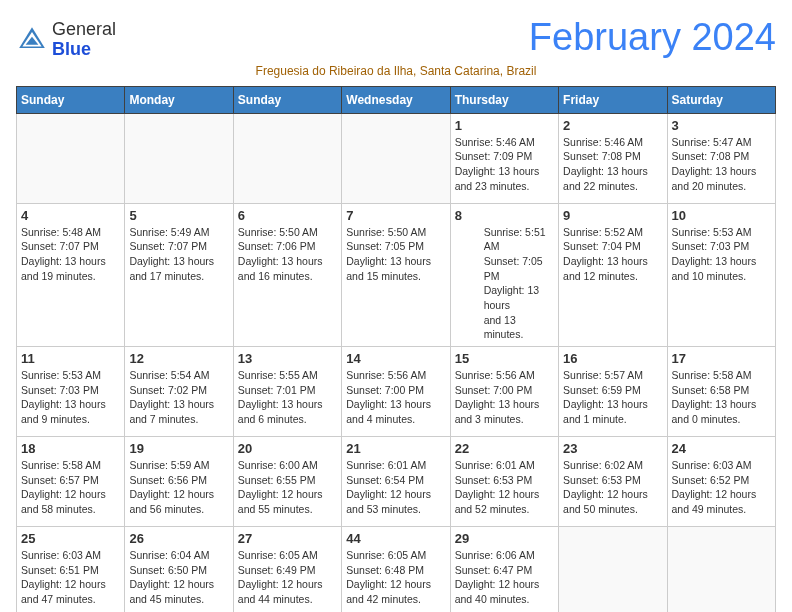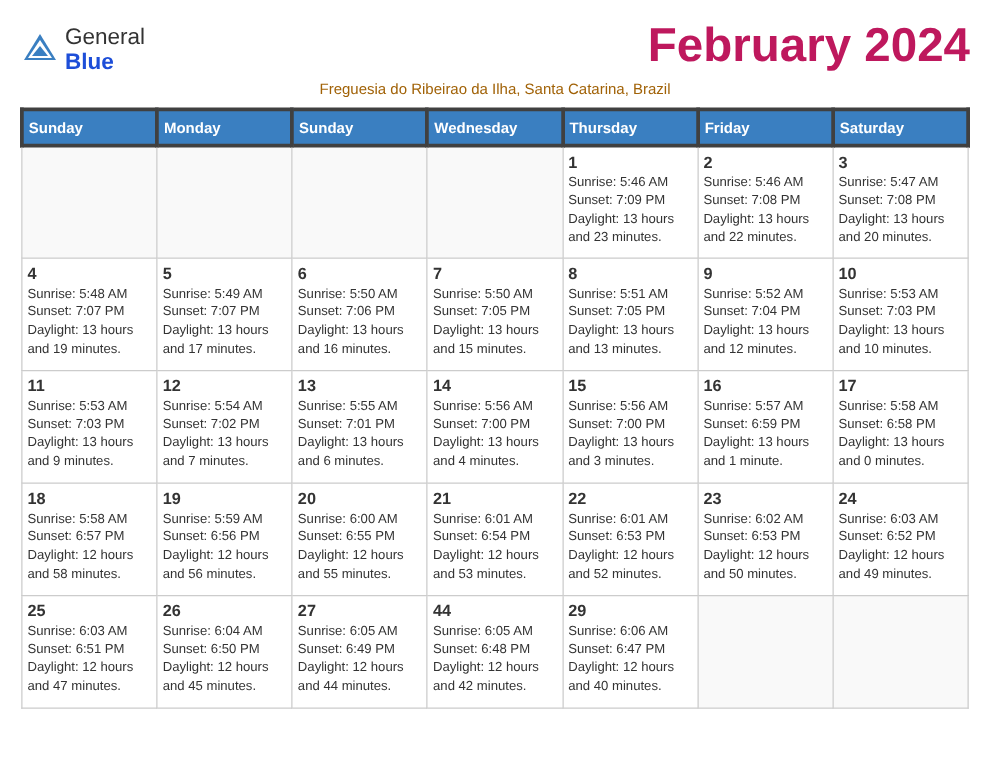--- a/index.html
+++ b/index.html
@@ -36,42 +36,42 @@
       font-weight: bold;
       color: #1d4ed8;
     }
     .logo-icon {
       width: 32px;
       height: 32px;
       margin-right: 4px;
     }
     .month-title {
       font-size: 38px;
-      font-weight: bold;
-      color: #be185d;
+      font-weight: normal;
+      color: #3b82f6;
     }
     .subtitle {
       text-align: center;
       font-size: 12px;
       color: #a16207;
       margin-bottom: 8px;
     }
     .calendar-table {
       width: 100%;
       border-collapse: collapse;
       font-size: 11px;
     }
     .calendar-table th {
       background: #3a7fc1;
       color: #fff;
       padding: 6px 4px;
       text-align: left;
       font-size: 12px;
       font-weight: bold;
-      border: 3px solid #404040;
+      border: 1px solid #404040;
     }
     .calendar-table td {
       border: 1px solid #ccc;
       vertical-align: top;
       padding: 4px;
       min-height: 80px;
       width: 14.28%;
     }
     .day-number {
       font-size: 13px;
@@ -175,21 +175,21 @@
         </td>
         <td>
           <div class="day-number">7</div>
           <div class="day-info" style="white-space: pre-line;">Sunrise: 5:50 AM
 Sunset: 7:05 PM
 Daylight: 13 hours
 and 15 minutes.</div>
         </td>
         <td>
           <div class="day-number">8</div>
-          <div class="day-info" style="white-space: pre-line;">Sunrise: 5:51 AM
+          <div class="day-info" style="white-space: pre-line; margin-left: 29px;">Sunrise: 5:51 AM
 Sunset: 7:05 PM
 Daylight: 13 hours
 and 13 minutes.</div>
         </td>
         <td>
           <div class="day-number">9</div>
           <div class="day-info" style="white-space: pre-line;">Sunrise: 5:52 AM
 Sunset: 7:04 PM
 Daylight: 13 hours
 and 12 minutes.</div>

